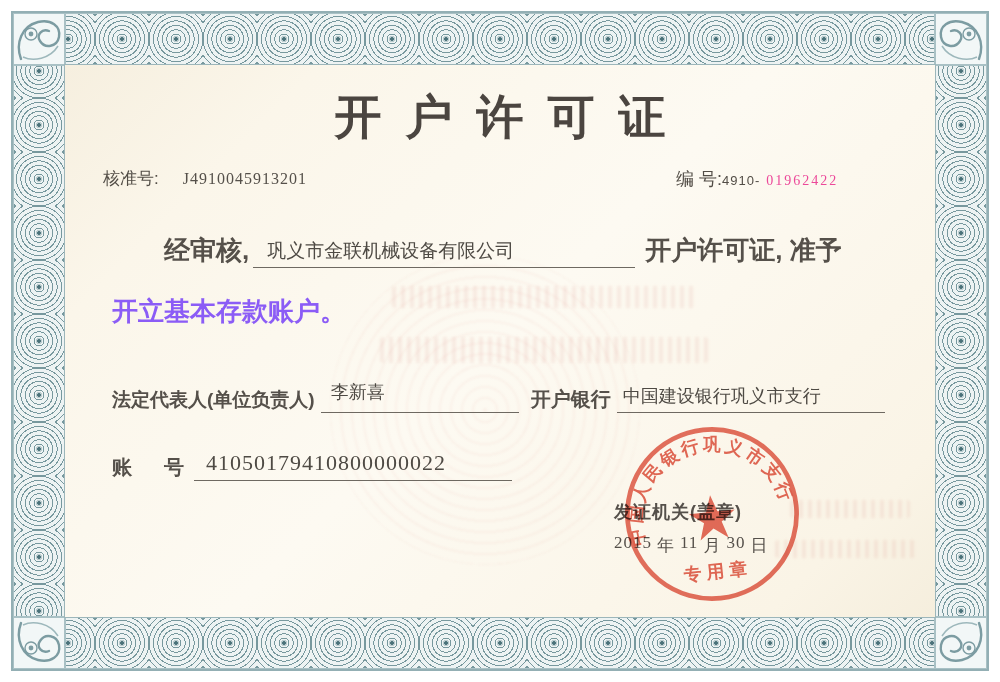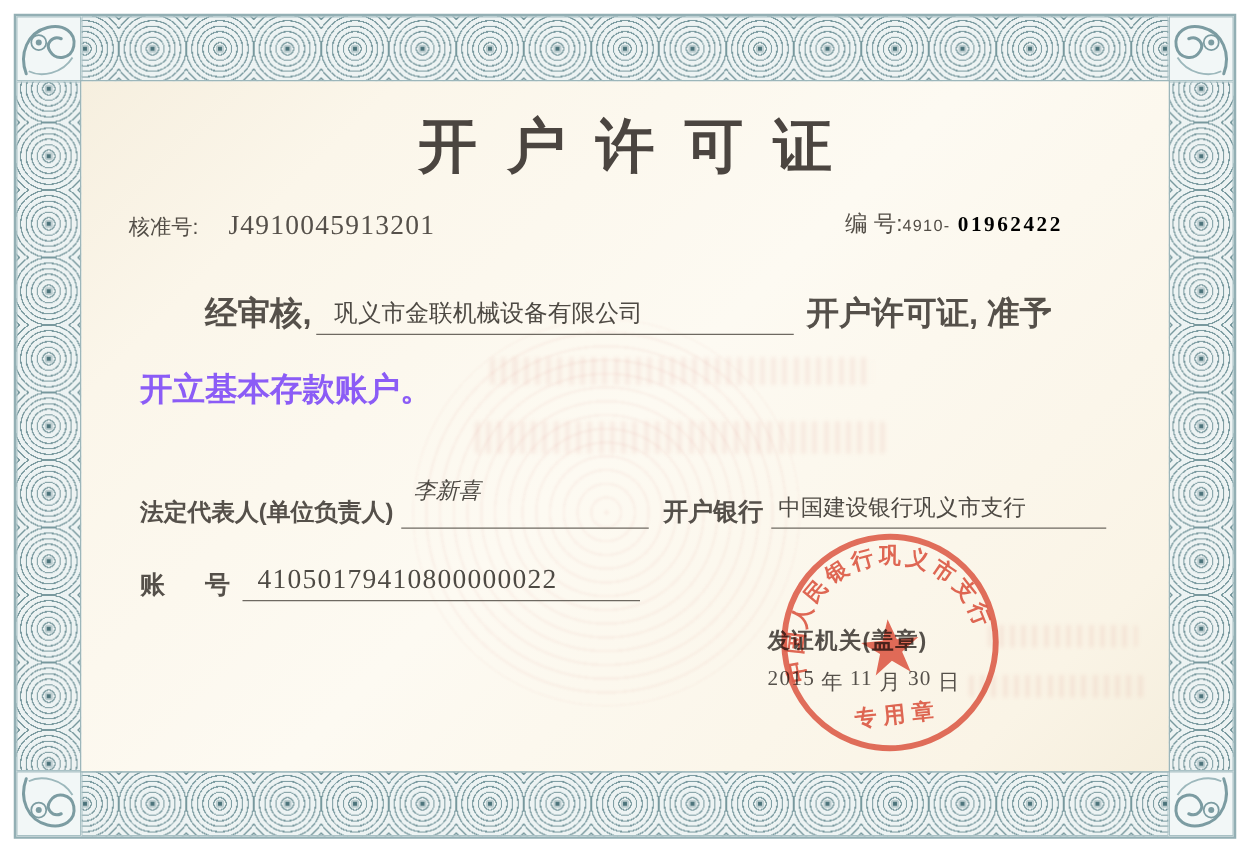--- a/index.html
+++ b/index.html
@@ -49,40 +49,40 @@
 
   
   .title{
     position:absolute;left:0;right:0;top:86px;text-align:center;
     font-family:"Liberation Serif","DejaVu Serif",serif;font-weight:700;
     font-size:47px;color:#4b4540;letter-spacing:24px;padding-left:24px;
   }
   .serif{font-family:"Liberation Serif","DejaVu Serif",serif;}
 
   .approval-row{position:absolute;left:103px;top:167px;font-size:17px;color:#524d46;}
-  .approval-row .value{font-family:"Liberation Serif","DejaVu Serif",serif;font-size:22px;letter-spacing:1px;margin-left:24px;color:#55504a;margin-top:12px;}
+  .approval-row .value{font-family:"Liberation Serif","DejaVu Serif",serif;font-size:16px;letter-spacing:1px;margin-left:24px;color:#55504a;margin-top:12px;}
 
   .serial-row{position:absolute;left:676px;top:167px;font-size:18px;color:#524d46;}
   .serial-row .prefix{font-size:13px;margin-left:0;letter-spacing:1px;}
   .serial-row .red{
-    font-family:"Liberation Serif","DejaVu Serif",serif;font-size:17px;
-    color:#000000;letter-spacing:2px;margin-left:6px;font-weight:700;
+    font-family:"Liberation Serif","DejaVu Serif",serif;font-size:14px;
+    color:#ec4899;letter-spacing:2px;margin-left:6px;font-weight:400;
   }
 
   .line1{position:absolute;left:164px;top:233px;display:flex;align-items:flex-end;}
   .line1 .intro{font-size:26px;font-weight:600;color:#55504a;}
   .fill{border-bottom:1.5px solid #6e6961;display:inline-block;}
   .line1 .company{width:368px;margin-left:4px;padding:0 0 3px 14px;font-size:19px;color:#4e4a44;}
   .line1 .after{font-size:26px;font-weight:600;color:#55504a;margin-left:10px;white-space:nowrap;}
 
   .line2{position:absolute;left:112px;top:294px;font-size:26px;font-weight:600;color:#8b5cf6;}
 
   .line3{position:absolute;left:112px;top:380px;display:flex;align-items:flex-end;}
   .line3 .label{font-size:19px;font-weight:600;color:#55504a;white-space:nowrap;}
-  .line3 .name{width:188px;margin-left:6px;padding:0 0 18px 10px;font-size:18px;color:#4e4a44;font-style:italic;}
+  .line3 .name{width:188px;margin-left:6px;padding:0 0 8px 10px;font-size:18px;color:#4e4a44;}
   .line3 .bank-label{font-size:20px;font-weight:700;color:#55504a;margin-left:12px;white-space:nowrap;}
   .line3 .bank{width:262px;margin-left:6px;padding:0 0 4px 6px;font-size:18px;color:#4e4a44;white-space:nowrap;}
 
   .line4{position:absolute;left:112px;top:450px;display:flex;align-items:flex-end;}
   .line4 .label{font-size:20px;font-weight:600;color:#55504a;letter-spacing:6px;white-space:nowrap;}
   .line4 .account{width:306px;margin-left:4px;padding:0 0 4px 12px;font-size:22px;letter-spacing:1px;color:#4e4a44;}
 
   .issuer{position:absolute;left:614px;top:500px;color:#55504a;}
   .issuer .label{font-size:18px;font-weight:600;letter-spacing:1px;}
   .issuer .date{margin-top:10px;display:flex;align-items:flex-end;font-size:17px;}

